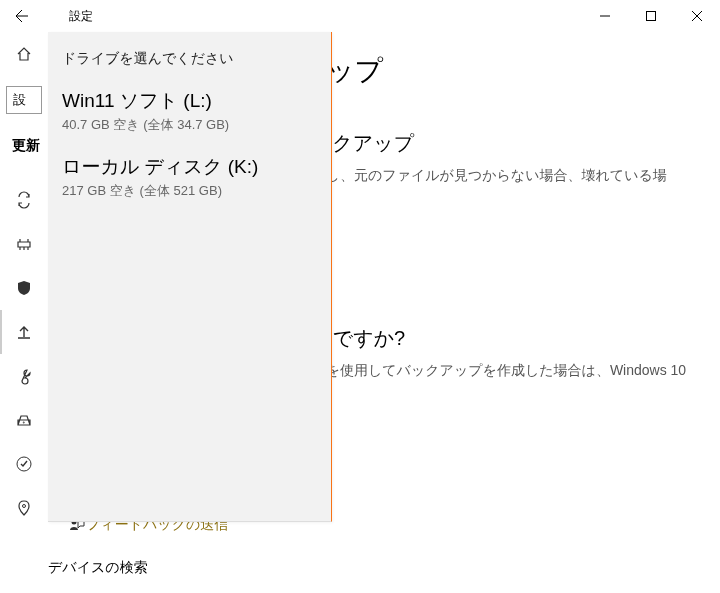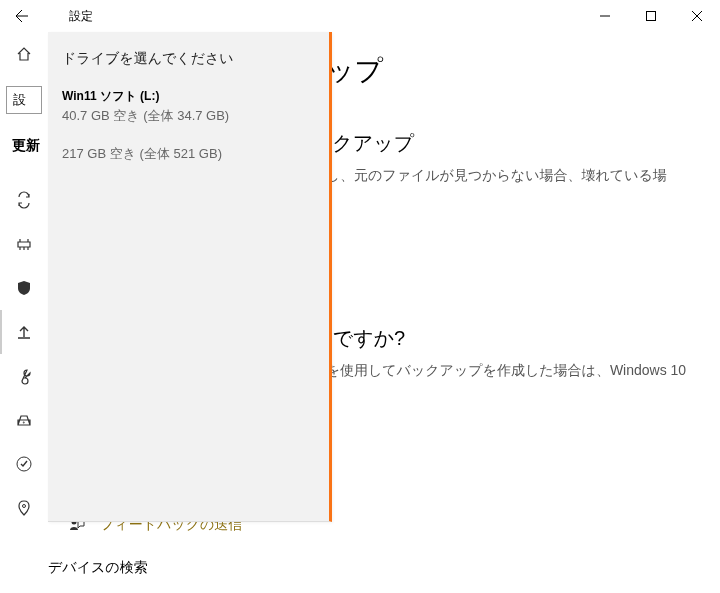--- a/index.html
+++ b/index.html
@@ -129,54 +129,52 @@
 }
 .link-text {
   color: #8d7213;
   font-size: 14px;
   cursor: pointer;
 }
 .section2 { margin-top: 30px; margin-bottom: 50px; }
 .help-link {
   display: flex;
   align-items: center;
-  gap: 14px;
   margin-bottom: 14px;
   cursor: pointer;
 }
 .help-link span.txt {
   color: #8d7213;
   font-size: 14px;
 }
 .flyout {
   position: absolute;
   left: 48px;
   top: 32px;
   width: 284px;
   height: 490px;
   background: #f2f2f2;
-  border-right: 3px solid #f97316;
+  border-right: 1px solid #f97316;
   border-bottom: 1px solid #ddd;
   box-shadow: 1px 1px 3px rgba(0,0,0,0.05);
   padding: 18px 14px;
 }
 .flyout-title {
   font-size: 14px;
   color: #222;
   margin-bottom: 20px;
 }
 .drive-item {
   margin-bottom: 20px;
   cursor: pointer;
 }
 .drive-name {
-  font-size: 12px;
+  font-size: 19px;
   color: #000;
   margin-bottom: 2px;
-  font-weight: bold;
 }
 .drive-sub {
   font-size: 13px;
   color: #666;
 }
 .dev-search {
   position: absolute;
   left: 48px;
   bottom: 16px;
   font-size: 14px;
@@ -307,17 +305,18 @@
   </div>
 </div>
 
 <div class="flyout">
   <div class="flyout-title">ドライブを選んでください</div>
   <div class="drive-item">
     <div class="drive-name">Win11 ソフト (L:)</div>
     <div class="drive-sub">40.7 GB 空き (全体 34.7 GB)</div>
   </div>
   <div class="drive-item">
+    <div class="drive-name">ローカル ディスク (K:)</div>
     <div class="drive-sub">217 GB 空き (全体 521 GB)</div>
   </div>
 </div>
 
 <div class="dev-search">デバイスの検索</div>
 
 </body></html>

